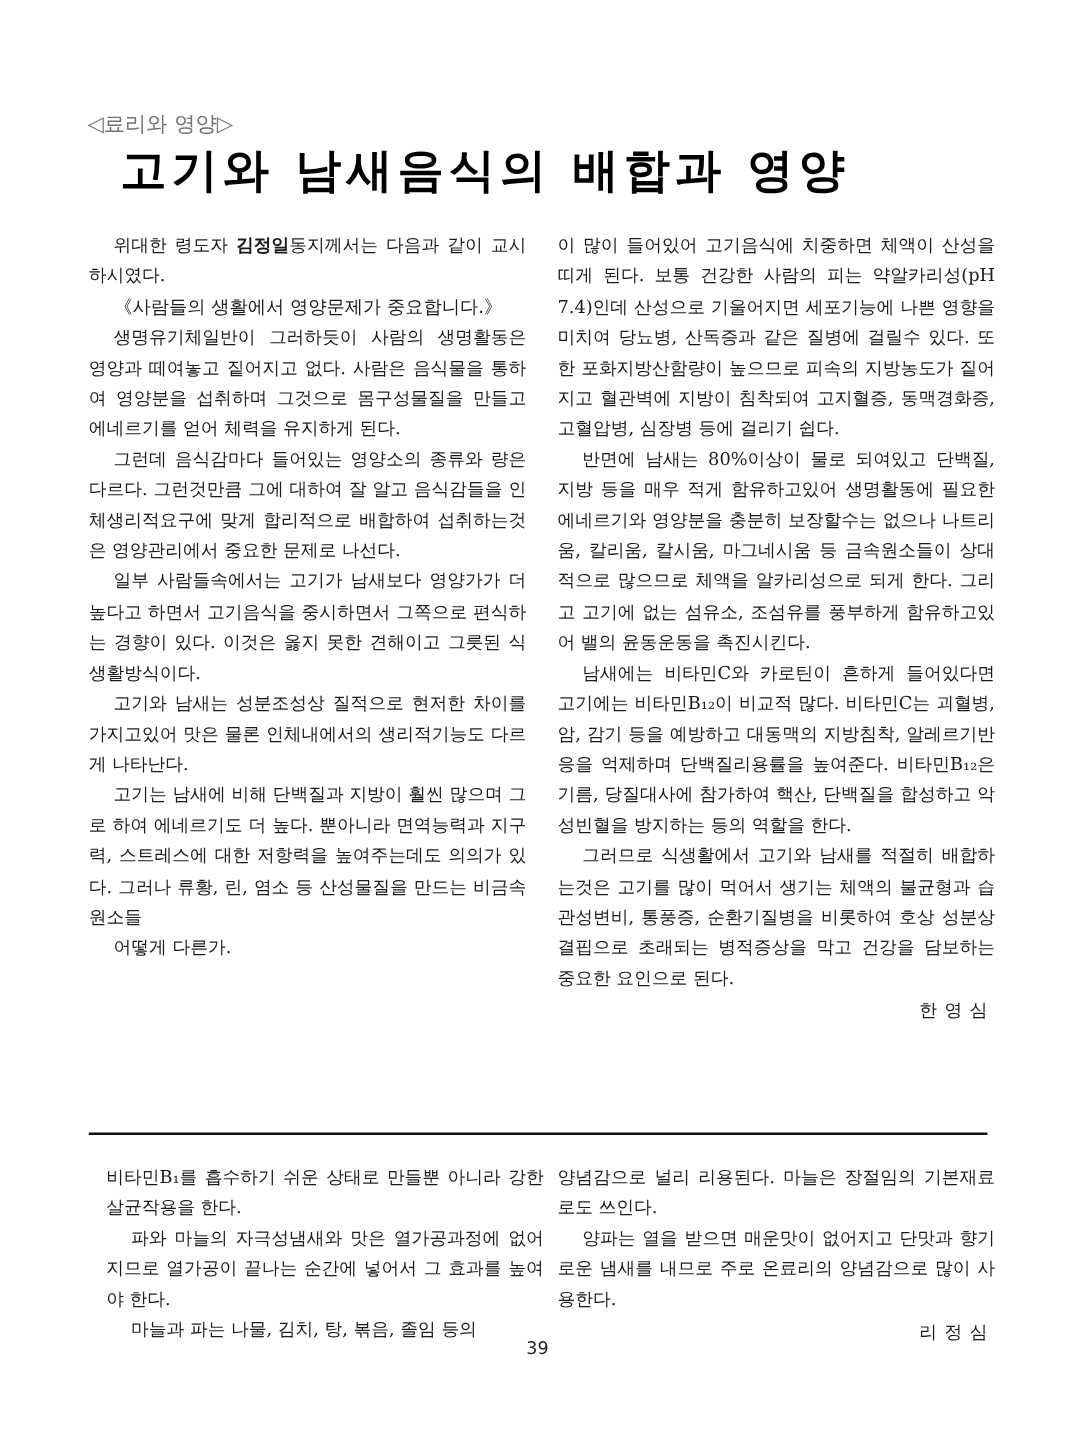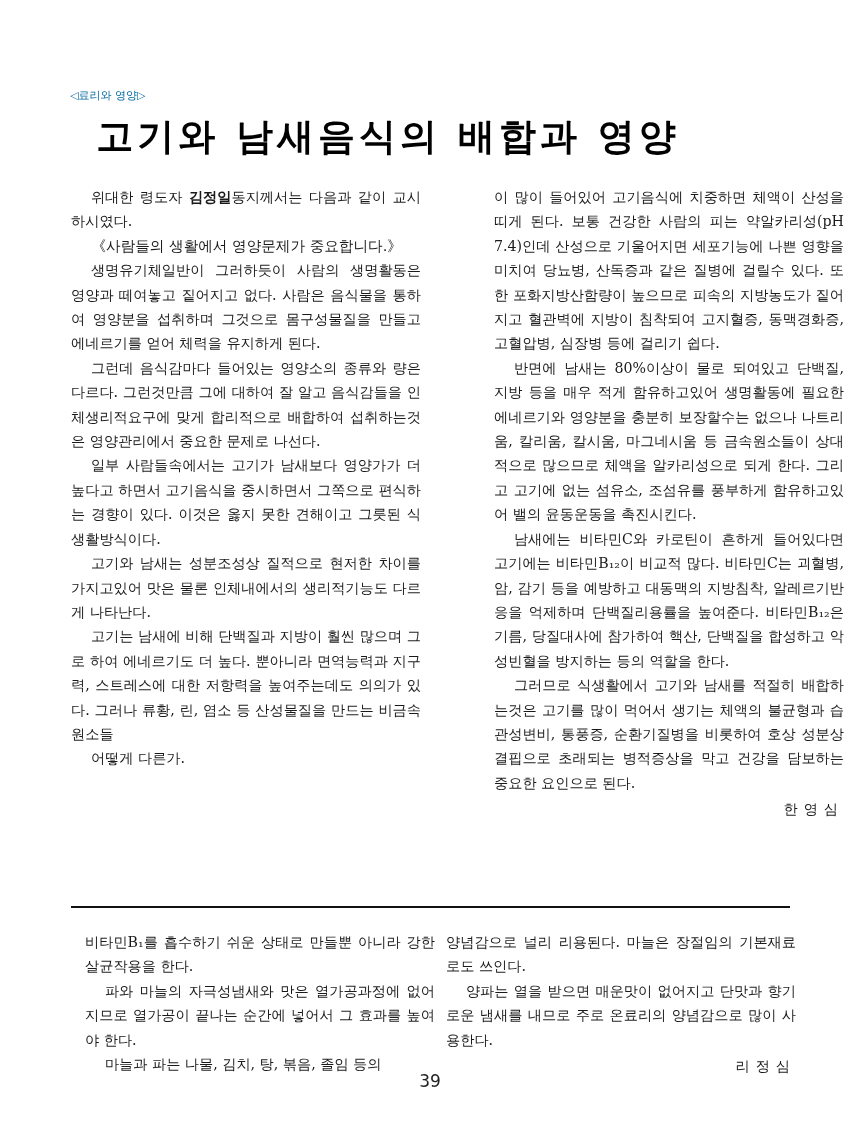--- a/index.html
+++ b/index.html
@@ -1,46 +1,46 @@
 <!DOCTYPE html>
 <html><head>
 <meta charset="utf-8">
 <style>
   html, body { margin: 0; padding: 0; background: #ffffff; }
   body { width: 860px; height: 1147px; position: relative; overflow: hidden; color: #111; }
   .kicker {
     position: absolute; left: 70px; top: 88px;
-    font-family: "DejaVu Sans", sans-serif; font-size: 11px; color: #0369a1;
+    font-family: "DejaVu Sans", sans-serif; font-size: 17px; color: #737373;
     letter-spacing: 0px;
   }
   .title {
     position: absolute; left: 0; width: 776px; top: 112px; text-align: center;
     font-family: "DejaVu Sans", sans-serif; font-weight: bold; font-size: 37px;
     letter-spacing: 4px; color: #000;
   }
   .col {
     position: absolute; width: 350px;
     font-family: "DejaVu Serif", serif; font-size: 14.2px; line-height: 24.4px;
     color: #1a1a1a; text-align: justify;
   }
   .col p { margin: 0; text-indent: 1.4em; }
   .col p.noindent { text-indent: 0; }
   .col p.quote { font-family: "DejaVu Sans", sans-serif; font-size: 14.6px; }
   .col .bold { font-weight: bold; }
   .col .author { text-align: right; text-indent: 0; margin-top: 2px; letter-spacing: 6px; }
   .col-left-top { left: 71px; top: 185px; }
-  .col-right-top { left: 446px; top: 185px; margin-left: 48px; }
+  .col-right-top { left: 446px; top: 185px; }
   .col-left-bot { left: 85px; top: 930px; }
   .col-right-bot { left: 446px; top: 930px; }
   .divider {
     position: absolute; left: 71px; width: 719px; top: 906px; height: 2px; background: #111;
   }
   .page-number {
     position: absolute; left: 0; width: 860px; top: 1071px; text-align: center;
-    font-family: "DejaVu Sans", sans-serif; font-size: 17px; color: #222;
+    font-family: "DejaVu Sans", sans-serif; font-size: 14px; color: #222;
   }
 </style>
 </head>
 <body>
 
 <div class="kicker">◁료리와 영양▷</div>
 <h1 class="title" style="margin:0;">고기와 남새음식의 배합과 영양</h1>
 
 <div class="col col-left-top">
   <p><span>위대한 령도자 </span><span class="bold">김정일</span><span>동지께서는 다음과 같이 교시하시였다.</span></p>

